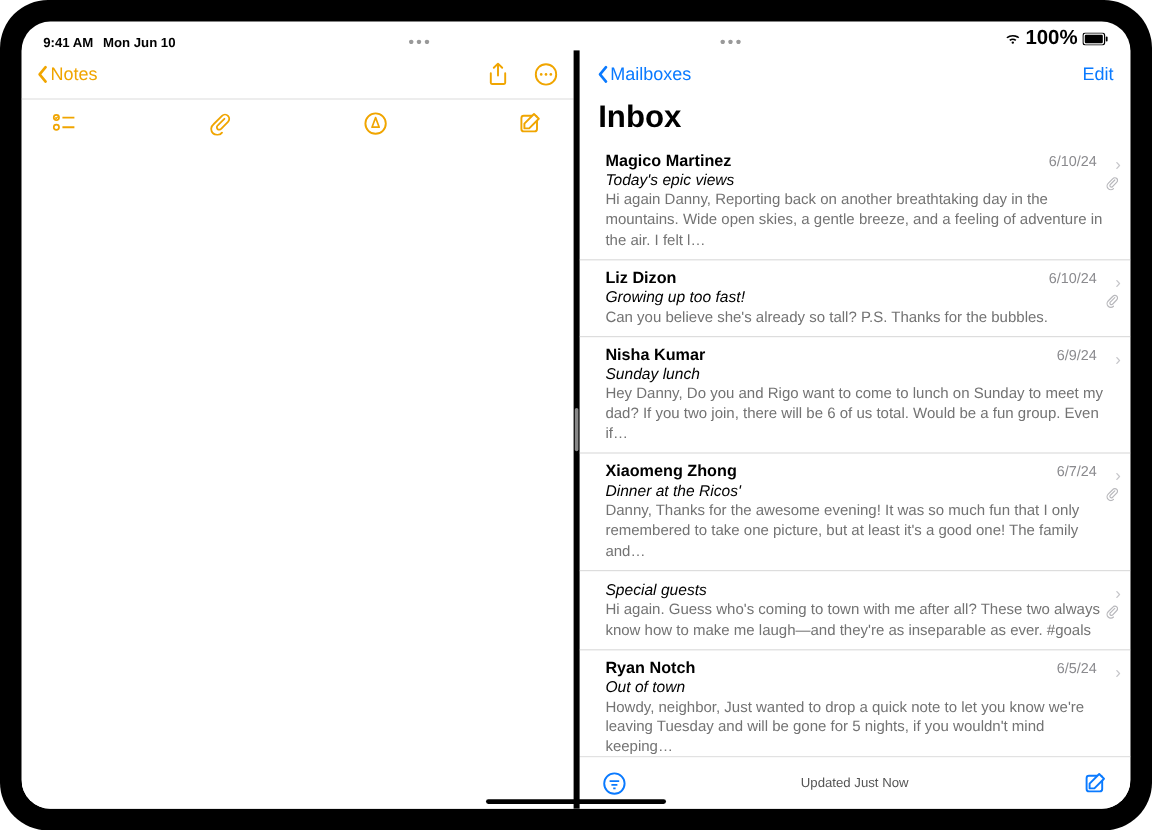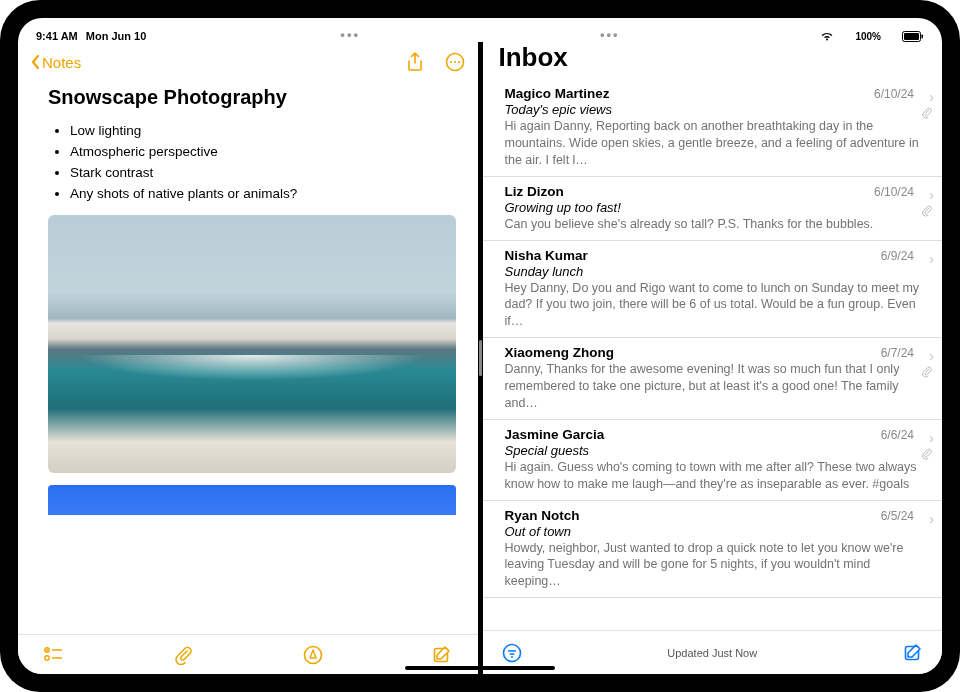--- a/index.html
+++ b/index.html
@@ -30,21 +30,21 @@
     padding: 0 18px;
     position: relative;
     color: #000;
   }
   .status-left { display: flex; gap: 8px; align-items: center; }
   .status-center-dots {
     position: absolute; left: 0; right: 0;
     display: flex; justify-content: center; gap: 240px;
   }
   .dots { color: #999; letter-spacing: 2px; font-size: 13px; }
-  .status-right { margin-left: auto; display: flex; align-items: center; gap: 21px; font-size: 10px; }
+  .status-right { margin-left: auto; display: flex; align-items: center; gap: 4px; font-size: 17px; }
 
   .split {
     flex: 1;
     display: flex;
     min-height: 0;
     position: relative;
   }
   .divider {
     width: 5px;
     background: #000;
@@ -203,31 +203,20 @@
               <svg width="20" height="20" viewBox="0 0 20 20">
                   <circle cx="10" cy="10" r="8.5" stroke="#f0a500" stroke-width="1.6" fill="none"></circle>
                   <circle cx="6" cy="10" r="1.1" fill="#f0a500"></circle>
                   <circle cx="10" cy="10" r="1.1" fill="#f0a500"></circle>
                   <circle cx="14" cy="10" r="1.1" fill="#f0a500"></circle>
                 </svg>
             </div>
           </div>
         </div>
 
-        <div class="notes-body">
-          <div class="notes-title">Snowscape Photography</div>
-          <ul class="notes-list">
-            <li>Low lighting</li>
-            <li>Atmospheric perspective</li>
-            <li>Stark contrast</li>
-            <li>Any shots of native plants or animals?</li>
-          </ul>
-          <div class="note-image"></div>
-          <div class="note-strip"></div>
-        </div>
 
         <div class="notes-toolbar">
           <div class="icon-btn yellow">
             <svg width="20" height="18" viewBox="0 0 20 18">
                 <circle cx="4" cy="4" r="2.2" stroke="#f0a500" stroke-width="1.4" fill="none"></circle>
                 <path d="M3 4l.8.8L5.2 3.2" stroke="#f0a500" stroke-width="1.2" fill="none"></path>
                 <line x1="9" y1="4" x2="19" y2="4" stroke="#f0a500" stroke-width="1.6"></line>
                 <circle cx="4" cy="12" r="2.2" stroke="#f0a500" stroke-width="1.4" fill="none"></circle>
                 <line x1="9" y1="12" x2="19" y2="12" stroke="#f0a500" stroke-width="1.6"></line>
               </svg>
@@ -248,20 +237,31 @@
                 <rect x="2.5" y="3.5" width="13" height="13" rx="2" stroke="#f0a500" stroke-width="1.6" fill="none"></rect>
                 <path d="M13 2l4 4-8 8H5v-4z" fill="#fff" stroke="#f0a500" stroke-width="1.6" stroke-linejoin="round"></path>
               </svg>
           </div>
         </div>
       </div>
 
       <div class="divider"></div>
 
       <div class="pane">
+        <div class="mail-nav">
+          <div class="mail-back">
+            <span>
+              <svg width="10" height="16" viewBox="0 0 10 16">
+                  <path d="M8 2L3 8l5 6" stroke="#0a7aff" stroke-width="2.2" fill="none" stroke-linecap="round" stroke-linejoin="round"></path>
+                </svg>
+            </span>
+            <span>Mailboxes</span>
+          </div>
+          <div class="mail-edit">Edit</div>
+        </div>
         <div class="mail-title">Inbox</div>
 
         <div class="mail-list" id="mail-list">
             <div class="mail-item">
               <div class="mail-row1">
                 <div class="sender">Magico Martinez</div>
                 <div class="date">6/10/24</div>
               </div>
               <div class="subject">Today's epic views</div>
               <div class="preview">Hi again Danny, Reporting back on another breathtaking day in the mountains. Wide open skies, a gentle breeze, and a feeling of adventure in the air. I felt l…</div>
@@ -293,33 +293,30 @@
               </div>
               <div class="subject">Sunday lunch</div>
               <div class="preview">Hey Danny, Do you and Rigo want to come to lunch on Sunday to meet my dad? If you two join, there will be 6 of us total. Would be a fun group. Even if…</div>
               <div class="chev">›</div>
             </div>
             <div class="mail-item">
               <div class="mail-row1">
                 <div class="sender">Xiaomeng Zhong</div>
                 <div class="date">6/7/24</div>
               </div>
+              <div class="subject">Dinner at the Ricos'</div>
               <div class="preview">Danny, Thanks for the awesome evening! It was so much fun that I only remembered to take one picture, but at least it's a good one! The family and…</div>
               <div class="chev">›</div>
               <div class="attach">
                 <svg width="11" height="12" viewBox="0 0 11 12">
                   <path d="M8 3L4.5 6.5a1.3 1.3 0 101.8 1.8L9.5 5a2.2 2.2 0 10-3.1-3.1L2.5 5.8a3.1 3.1 0 104.4 4.4" stroke="#b8b8bc" stroke-width="1" fill="none" stroke-linecap="round"></path>
                 </svg>
               </div>
             </div>
             <div class="mail-item">
-              <div class="mail-row1">
-                <div class="sender">Jasmine Garcia</div>
-                <div class="date">6/6/24</div>
-              </div>
               <div class="subject">Special guests</div>
               <div class="preview">Hi again. Guess who's coming to town with me after all? These two always know how to make me laugh—and they're as inseparable as ever. #goals</div>
               <div class="chev">›</div>
               <div class="attach">
                 <svg width="11" height="12" viewBox="0 0 11 12">
                   <path d="M8 3L4.5 6.5a1.3 1.3 0 101.8 1.8L9.5 5a2.2 2.2 0 10-3.1-3.1L2.5 5.8a3.1 3.1 0 104.4 4.4" stroke="#b8b8bc" stroke-width="1" fill="none" stroke-linecap="round"></path>
                 </svg>
               </div>
             </div>
             <div class="mail-item">

